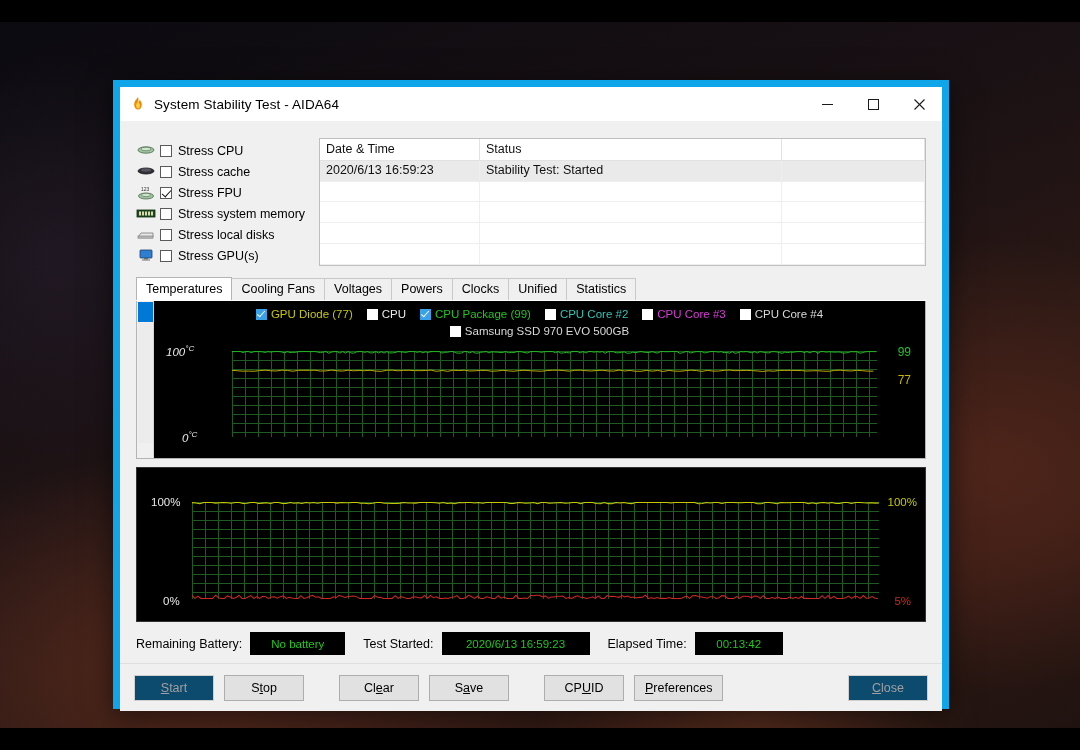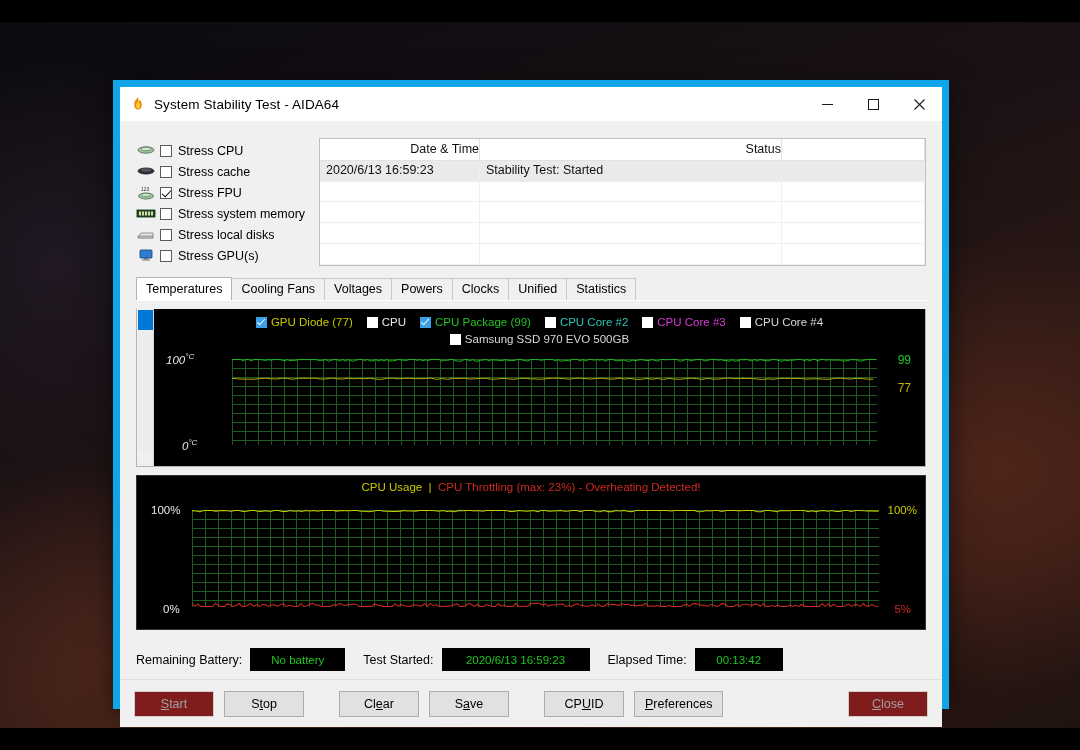--- a/index.html
+++ b/index.html
@@ -70,21 +70,21 @@
   }
   .stress-label { font-size:12.5px; color:#000; white-space:nowrap; }
 
   
   #status-table {
     flex:1; margin-left:8px; height:128px;
     background:#fff; border:1px solid #bfbfbf; overflow:hidden;
     display:flex; flex-direction:column;
   }
   #sthead { display:flex; height:22px; border-bottom:1px solid #e2e2e2; background:#fff; }
-  .sth { font-size:12.5px; color:#111; padding:3px 0 0 6px; border-right:1px solid #e2e2e2;text-align:right; }
+  .sth { font-size:12.5px; color:#111; padding:3px 0 0 6px; border-right:1px solid #e2e2e2; }
   .sth.c1 { width:160px; }
   .sth.c2 { width:302px; }
   .sth.c3 { flex:1; }
   .strow { display:flex; height:21px; border-bottom:1px solid #eee; }
   .strow.sel { background:#eaeaea; }
   .std { font-size:12.5px; color:#111; padding:2px 0 0 6px; border-right:1px solid #eee; }
   .std.c1 { width:160px; }
   .std.c2 { width:302px; }
   .std.c3 { flex:1; }
 
@@ -97,21 +97,21 @@
     font-size:12.5px; color:#000; padding:3px 9px 4px 9px;
     background:#f0f0f0; border:1px solid #c8c8c8; border-bottom:none;
     margin-right:-1px; height:22px; line-height:15px;
   }
   .tab.active {
     background:#ffffff; border-color:#b4b4b4; height:23px;
     padding-top:4px; position:relative; z-index:2;margin-top:30px;
   }
 
   
-  #graphs { margin:8px 16px; flex:1; display:flex; flex-direction:column; }
+  #graphs { margin:0 16px; flex:1; display:flex; flex-direction:column; }
 
   #tempwrap {
     display:flex; height:158px; background:#fff;
     border:1px solid #b4b4b4; border-top:none;
   }
   
   #vscroll { width:17px; background:#f0f0f0; border-right:1px solid #d6d6d6;
              position:relative; flex:0 0 17px; }
   #vthumb { position:absolute; left:1px; top:1px; width:15px; height:20px; background:#0078d7; }
   #vtrack { position:absolute; left:1px; top:22px; width:15px; height:120px; background:#ececec; }
@@ -174,21 +174,21 @@
     border-top:1px solid #dfdfdf; background:#f0f0f0;
     height:48px; display:flex; align-items:center; padding:0 14px;
     flex:0 0 48px;
   }
   .btn {
     height:26px; min-width:80px; background:#e1e1e1;
     border:1px solid #adadad; font-size:12.5px; color:#000;
     display:flex; align-items:center; justify-content:center;
     margin-right:10px; padding:0 10px;
   }
-  .btn.disabled { color:#a0a0a0; border-color:#cfcfcf; background:#7f1d1d; }
+  .btn.disabled { color:#a0a0a0; border-color:#cfcfcf; background:#0c4a6e; }
   .btn.gap { margin-left:25px; }
   .btn.right { margin-left:auto; margin-right:0; }
   .acc { text-decoration:underline; }
 </style>
 </head>
 <body>
 
 <div id="desktop">
   <div class="bar top"></div>
   <div class="bar bottom"></div>
@@ -402,25 +402,20 @@
                   <path d="M0.0,20.2 L6.0,20.7 L12.0,21.1 L18.0,21.0 L24.0,21.2 L30.0,20.5 L36.0,20.1 L42.0,20.7 L48.0,20.9 L54.0,20.1 L60.0,20.3 L66.0,21.2 L72.0,20.2 L78.0,20.2 L84.0,20.2 L90.0,20.1 L96.0,21.0 L102.0,20.8 L108.0,20.0 L114.0,20.7 L120.0,21.0 L126.0,20.1 L132.0,20.7 L138.0,20.4 L144.0,20.6 L150.0,20.2 L156.0,21.0 L162.0,21.3 L168.0,20.1 L174.0,20.1 L180.0,20.7 L186.0,20.3 L192.0,20.2 L198.0,20.5 L204.0,20.6 L210.0,20.4 L216.0,20.0 L222.0,21.3 L228.0,20.4 L234.0,21.3 L240.0,20.1 L246.0,20.5 L252.0,20.1 L258.0,20.9 L264.0,20.7 L270.0,20.3 L276.0,20.3 L282.0,21.2 L288.0,20.9 L294.0,20.2 L300.0,20.8 L306.0,21.2 L312.0,20.4 L318.0,20.2 L324.0,20.7 L330.0,20.9 L336.0,21.2 L342.0,20.5 L348.0,20.1 L354.0,20.1 L360.0,20.5 L366.0,21.1 L372.0,20.2 L378.0,20.1 L384.0,20.6 L390.0,20.9 L396.0,20.4 L402.0,20.2 L408.0,20.8 L414.0,21.1 L420.0,20.0 L426.0,20.9 L432.0,20.4 L438.0,21.2 L444.0,21.2 L450.0,20.3 L456.0,21.1 L462.0,20.4 L468.0,21.4 L474.0,20.3 L480.0,21.0 L486.0,21.2 L492.0,20.6 L498.0,20.1 L504.0,20.5 L510.0,21.3 L516.0,20.3 L522.0,21.0 L528.0,21.0 L534.0,20.2 L540.0,20.0 L546.0,20.6 L552.0,20.4 L558.0,20.3 L564.0,20.5 L570.0,20.9 L576.0,21.4 L582.0,20.7 L588.0,21.2 L594.0,20.3 L600.0,20.3 L606.0,20.3 L612.0,20.4 L618.0,20.5 L624.0,21.0 L630.0,20.7 L636.0,20.7 L642.0,21.1 L648.0,21.2 L654.0,20.3 L660.0,20.1 L666.0,20.6 L672.0,20.9 L678.0,20.2 L684.0,20.6 L690.0,21.1 L696.0,21.1" fill="none" stroke="#c8b400" stroke-width="1"></path>
                 </svg>
             </div>
 
             <span id="temp-v1">99</span>
             <span id="temp-v2">77</span>
           </div>
         </div>
 
         <div id="usagewrap">
-          <div id="usage-title">
-            <span style="color:#c8c800">CPU Usage</span>
-            <span style="color:#b0b000">&nbsp;</span><span style="color:#c8c800">|</span><span>&nbsp;</span>
-            <span style="color:#cc2a22">CPU Throttling (max: 23%) - Overheating Detected!</span>
-          </div>
           <span id="u-ytop">100%</span>
           <span id="u-ybot">0%</span>
           <span id="u-rtop">100%</span>
           <span id="u-rbot">5%</span>
           <div id="usageplot">
             <div class="grid"></div>
             <svg id="usagesvg" width="100%" height="100%" viewBox="0 0 700 95" preserveAspectRatio="none" style="position:absolute;inset:0">
                 <path d="M0.0,0.6 L4.0,1.0 L8.0,1.6 L12.0,0.6 L16.0,0.6 L20.0,0.6 L24.0,1.1 L28.0,0.8 L32.0,0.6 L36.0,0.8 L40.0,1.3 L44.0,0.6 L48.0,0.6 L52.0,1.5 L56.0,1.2 L60.0,0.6 L64.0,0.6 L68.0,1.4 L72.0,1.1 L76.0,0.8 L80.0,1.4 L84.0,0.6 L88.0,0.6 L92.0,1.4 L96.0,1.5 L100.0,0.6 L104.0,1.3 L108.0,0.8 L112.0,1.5 L116.0,0.6 L120.0,1.0 L124.0,0.6 L128.0,1.3 L132.0,0.6 L136.0,0.6 L140.0,0.6 L144.0,0.6 L148.0,1.1 L152.0,0.6 L156.0,0.7 L160.0,0.8 L164.0,0.6 L168.0,0.6 L172.0,1.2 L176.0,1.2 L180.0,1.7 L184.0,1.2 L188.0,0.6 L192.0,0.6 L196.0,1.3 L200.0,1.3 L204.0,1.5 L208.0,1.5 L212.0,1.1 L216.0,0.6 L220.0,0.9 L224.0,1.0 L228.0,1.1 L232.0,0.6 L236.0,0.6 L240.0,0.6 L244.0,0.6 L248.0,0.7 L252.0,1.3 L256.0,0.6 L260.0,1.5 L264.0,1.0 L268.0,1.6 L272.0,0.6 L276.0,0.7 L280.0,0.6 L284.0,0.6 L288.0,1.0 L292.0,0.6 L296.0,1.2 L300.0,0.6 L304.0,0.6 L308.0,0.6 L312.0,0.6 L316.0,0.6 L320.0,0.6 L324.0,1.4 L328.0,1.4 L332.0,0.6 L336.0,0.8 L340.0,1.2 L344.0,0.9 L348.0,0.6 L352.0,1.7 L356.0,0.6 L360.0,0.6 L364.0,1.3 L368.0,1.0 L372.0,0.8 L376.0,0.6 L380.0,1.3 L384.0,1.0 L388.0,0.6 L392.0,0.6 L396.0,1.7 L400.0,0.6 L404.0,0.6 L408.0,0.6 L412.0,1.4 L416.0,1.7 L420.0,0.6 L424.0,1.6 L428.0,1.8 L432.0,0.6 L436.0,1.0 L440.0,0.6 L444.0,1.3 L448.0,1.6 L452.0,0.6 L456.0,0.6 L460.0,0.6 L464.0,0.6 L468.0,0.6 L472.0,0.6 L476.0,0.6 L480.0,0.6 L484.0,0.6 L488.0,0.9 L492.0,0.6 L496.0,0.6 L500.0,0.6 L504.0,0.6 L508.0,0.6 L512.0,0.6 L516.0,1.7 L520.0,1.4 L524.0,0.6 L528.0,1.0 L532.0,0.6 L536.0,0.6 L540.0,1.4 L544.0,0.6 L548.0,0.6 L552.0,0.6 L556.0,0.7 L560.0,0.8 L564.0,0.6 L568.0,0.6 L572.0,0.6 L576.0,1.7 L580.0,1.7 L584.0,0.6 L588.0,0.6 L592.0,0.9 L596.0,1.6 L600.0,0.6 L604.0,0.8 L608.0,0.7 L612.0,0.6 L616.0,0.6 L620.0,0.6 L624.0,0.6 L628.0,1.6 L632.0,0.7 L636.0,1.7 L640.0,0.8 L644.0,0.6 L648.0,1.2 L652.0,0.6 L656.0,1.4 L660.0,1.4 L664.0,0.6 L668.0,0.6 L672.0,1.5 L676.0,0.6 L680.0,0.6 L684.0,0.8 L688.0,0.9 L692.0,0.7 L696.0,1.1 L700.0,0.9" fill="none" stroke="#c8c800" stroke-width="1"></path>
                 <path d="M0.0,91.5 L3.0,94.4 L6.0,92.1 L9.0,94.4 L12.0,94.4 L15.0,94.4 L18.0,94.4 L21.0,94.4 L24.0,91.3 L27.0,93.7 L30.0,94.4 L33.0,94.4 L36.0,92.0 L39.0,93.1 L42.0,94.4 L45.0,93.5 L48.0,91.5 L51.0,94.4 L54.0,94.4 L57.0,93.0 L60.0,91.7 L63.0,94.4 L66.0,92.6 L69.0,94.4 L72.0,92.3 L75.0,92.9 L78.0,94.4 L81.0,93.0 L84.0,92.8 L87.0,94.2 L90.0,92.7 L93.0,91.9 L96.0,94.4 L99.0,93.3 L102.0,94.1 L105.0,94.4 L108.0,94.4 L111.0,91.7 L114.0,94.4 L117.0,93.8 L120.0,92.4 L123.0,91.4 L126.0,93.3 L129.0,92.8 L132.0,94.4 L135.0,94.4 L138.0,94.4 L141.0,94.4 L144.0,92.9 L147.0,93.6 L150.0,91.3 L153.0,92.5 L156.0,93.6 L159.0,92.6 L162.0,92.2 L165.0,92.1 L168.0,92.9 L171.0,94.4 L174.0,94.4 L177.0,94.4 L180.0,94.4 L183.0,94.4 L186.0,91.6 L189.0,93.2 L192.0,93.4 L195.0,94.4 L198.0,94.4 L201.0,94.4 L204.0,94.4 L207.0,91.7 L210.0,94.4 L213.0,92.7 L216.0,93.6 L219.0,94.4 L222.0,94.4 L225.0,93.1 L228.0,93.1 L231.0,93.7 L234.0,93.9 L237.0,91.4 L240.0,94.2 L243.0,91.4 L246.0,93.8 L249.0,92.9 L252.0,94.4 L255.0,94.4 L258.0,94.0 L261.0,94.4 L264.0,93.4 L267.0,93.1 L270.0,91.6 L273.0,94.4 L276.0,94.4 L279.0,93.5 L282.0,91.3 L285.0,92.8 L288.0,94.4 L291.0,92.3 L294.0,94.4 L297.0,94.4 L300.0,92.8 L303.0,93.5 L306.0,94.4 L309.0,94.4 L312.0,91.8 L315.0,94.2 L318.0,93.1 L321.0,94.4 L324.0,94.4 L327.0,94.4 L330.0,91.4 L333.0,94.4 L336.0,94.4 L339.0,94.0 L342.0,94.4 L345.0,91.3 L348.0,91.9 L351.0,91.4 L354.0,91.3 L357.0,93.1 L360.0,92.0 L363.0,94.3 L366.0,93.0 L369.0,93.0 L372.0,92.3 L375.0,92.4 L378.0,92.2 L381.0,94.4 L384.0,93.5 L387.0,94.4 L390.0,92.8 L393.0,91.8 L396.0,93.4 L399.0,93.5 L402.0,94.4 L405.0,93.9 L408.0,92.8 L411.0,94.4 L414.0,92.0 L417.0,94.4 L420.0,94.4 L423.0,91.6 L426.0,92.6 L429.0,92.3 L432.0,92.9 L435.0,93.4 L438.0,91.6 L441.0,92.9 L444.0,92.1 L447.0,93.6 L450.0,93.1 L453.0,93.9 L456.0,93.4 L459.0,93.3 L462.0,91.2 L465.0,94.4 L468.0,93.8 L471.0,94.4 L474.0,93.5 L477.0,94.4 L480.0,94.3 L483.0,94.4 L486.0,93.5 L489.0,94.4 L492.0,94.4 L495.0,94.4 L498.0,94.4 L501.0,93.2 L504.0,92.2 L507.0,94.4 L510.0,91.9 L513.0,91.5 L516.0,92.6 L519.0,93.0 L522.0,93.5 L525.0,94.3 L528.0,92.7 L531.0,92.7 L534.0,94.4 L537.0,93.8 L540.0,91.7 L543.0,92.1 L546.0,94.4 L549.0,94.4 L552.0,94.4 L555.0,92.7 L558.0,94.4 L561.0,92.3 L564.0,92.2 L567.0,92.5 L570.0,93.7 L573.0,92.1 L576.0,92.3 L579.0,94.4 L582.0,91.8 L585.0,94.4 L588.0,94.4 L591.0,93.6 L594.0,94.4 L597.0,93.0 L600.0,94.4 L603.0,94.4 L606.0,94.4 L609.0,93.0 L612.0,94.4 L615.0,93.3 L618.0,94.4 L621.0,92.5 L624.0,94.4 L627.0,94.3 L630.0,94.4 L633.0,94.4 L636.0,94.4 L639.0,94.4 L642.0,91.8 L645.0,94.4 L648.0,91.8 L651.0,94.4 L654.0,92.4 L657.0,94.4 L660.0,94.4 L663.0,94.4 L666.0,93.7 L669.0,92.2 L672.0,94.4 L675.0,92.6 L678.0,92.9 L681.0,94.4 L684.0,91.6 L687.0,94.2 L690.0,94.1 L693.0,92.7 L696.0,94.3 L699.0,94.4" fill="none" stroke="#cc2a22" stroke-width="1"></path>
               </svg>

